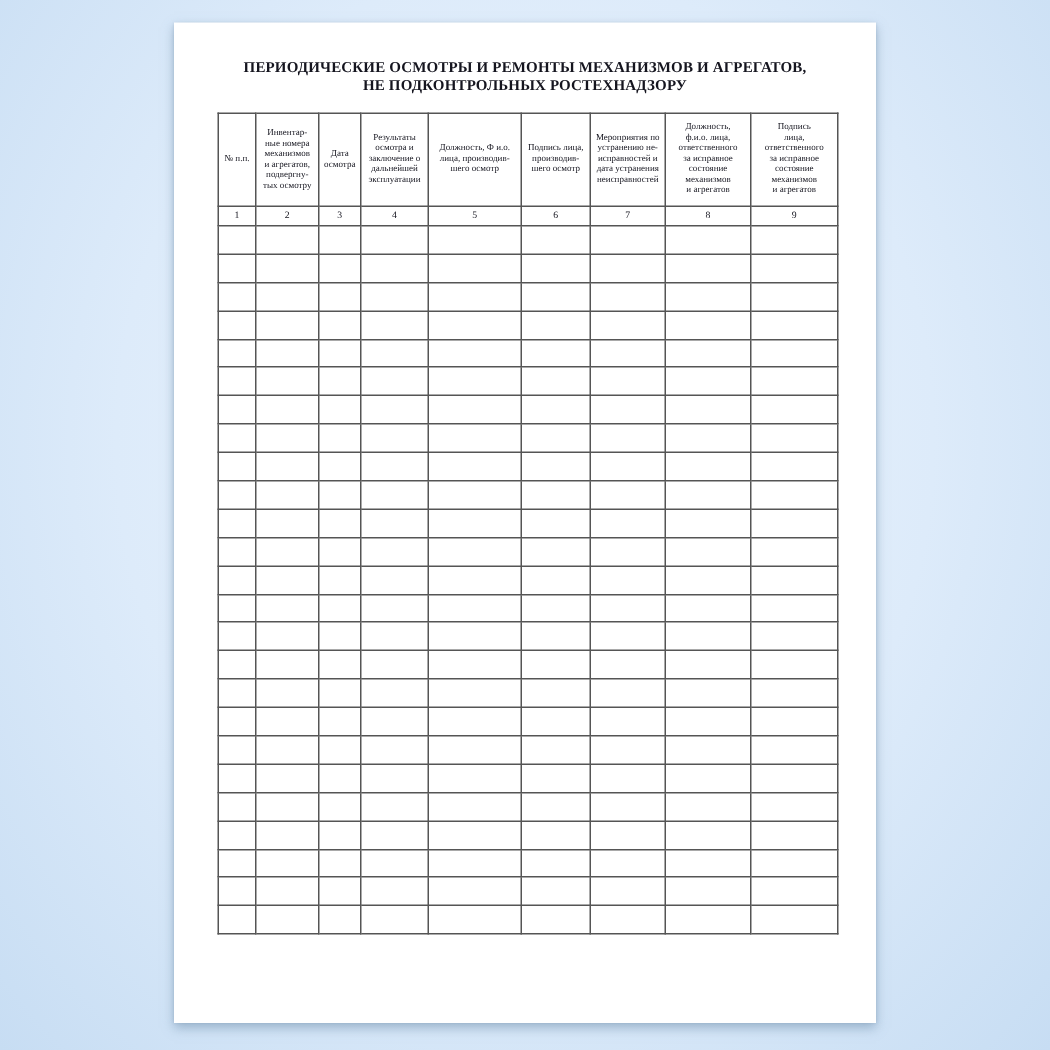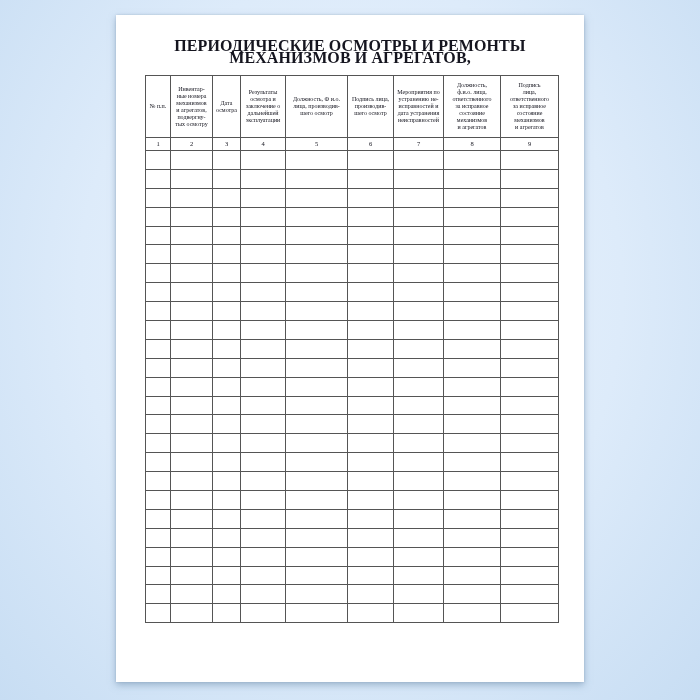--- a/index.html
+++ b/index.html
@@ -20,21 +20,21 @@
     position:absolute;
     left:116px; top:15px;
     width:468px; height:667px;
     background:var(--page_background);
     box-shadow:0 3px 7px rgba(110,140,170,0.55), 0 0 2px rgba(140,160,185,0.45);
   }
   .title{
     margin-top:25px;
     text-align:center;
     font-weight:bold;
-    font-size:16px;
+    font-size:10px;
     line-height:12px;
     color:var(--text);
     letter-spacing:0.1px;
   }
   table.grid{
     margin:11px 0 0 29px;
     width:413px;
     table-layout:fixed;
     border-collapse:collapse;
     border:1.5px solid #4a4a4a;
@@ -63,20 +63,21 @@
   td.cell{
     height:18.9px;
   }
 </style>
 </head>
 <body>
 
 <div class="page">
   <div class="title">
     <div>ПЕРИОДИЧЕСКИЕ ОСМОТРЫ И РЕМОНТЫ МЕХАНИЗМОВ И АГРЕГАТОВ,</div>
+    <div>НЕ ПОДКОНТРОЛЬНЫХ РОСТЕХНАДЗОРУ</div>
   </div>
   <table class="grid">
     <colgroup id="colgroup">
         <col style="width: 25px;">
         <col style="width: 42px;">
         <col style="width: 28px;">
         <col style="width: 45px;">
         <col style="width: 62px;">
         <col style="width: 46px;">
         <col style="width: 50px;">

